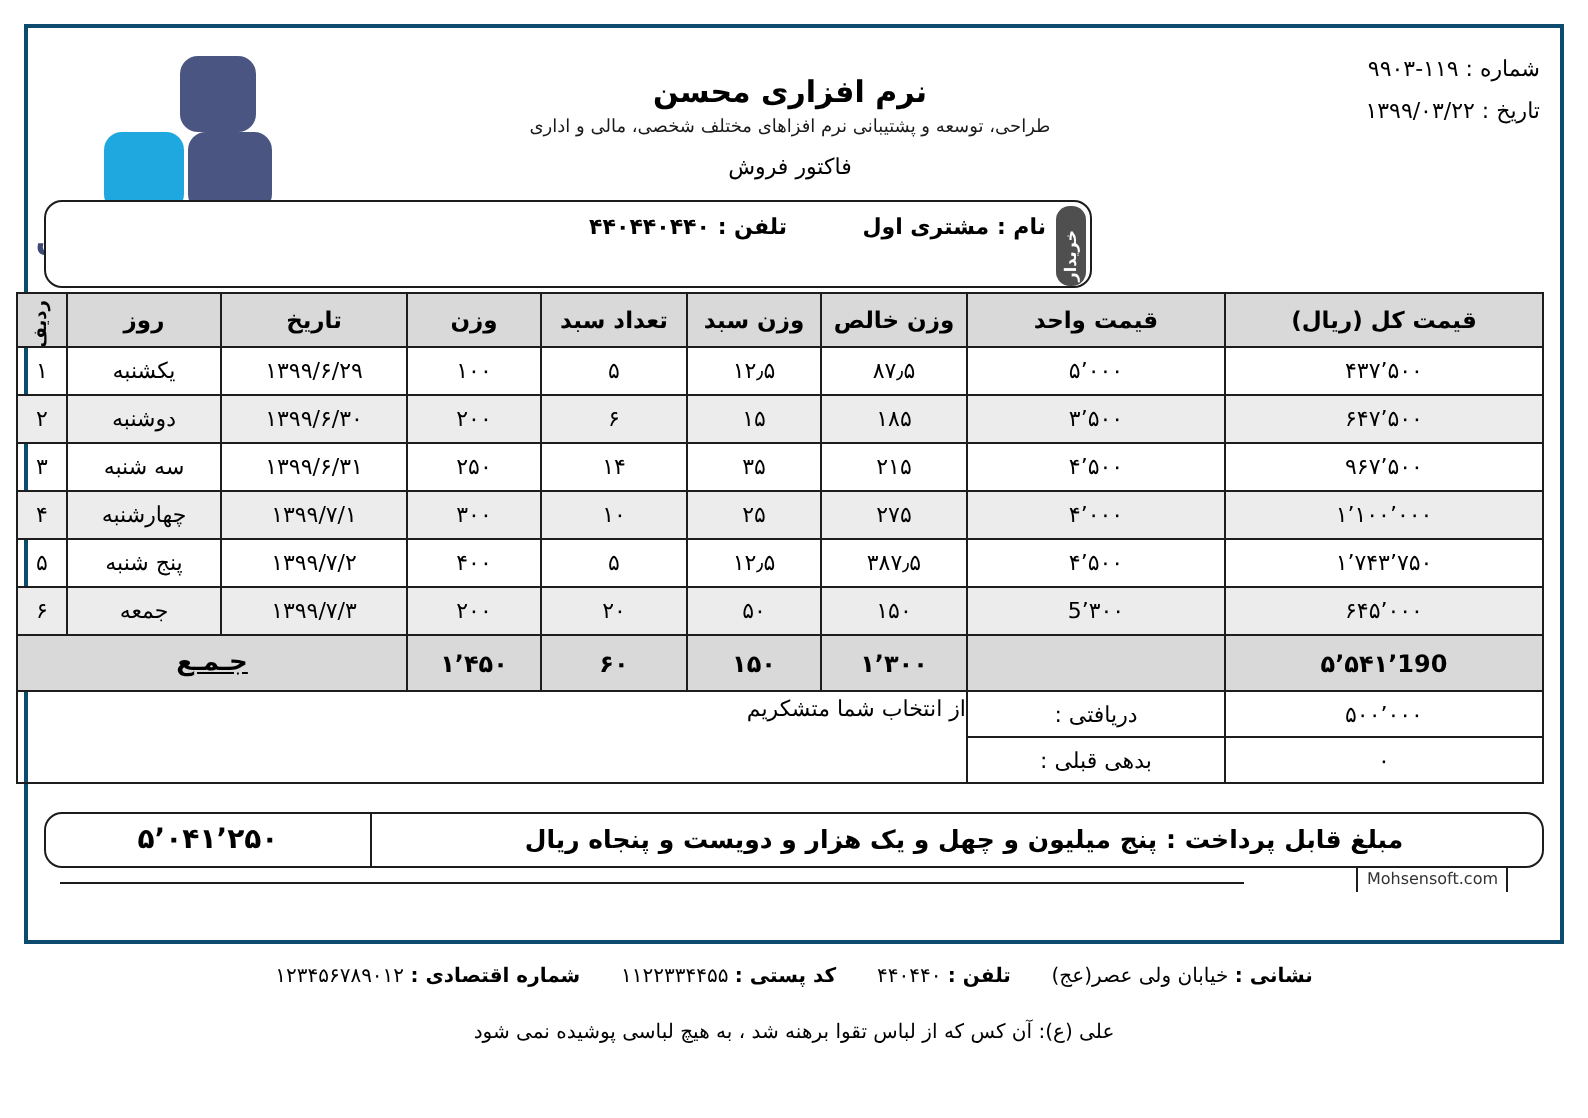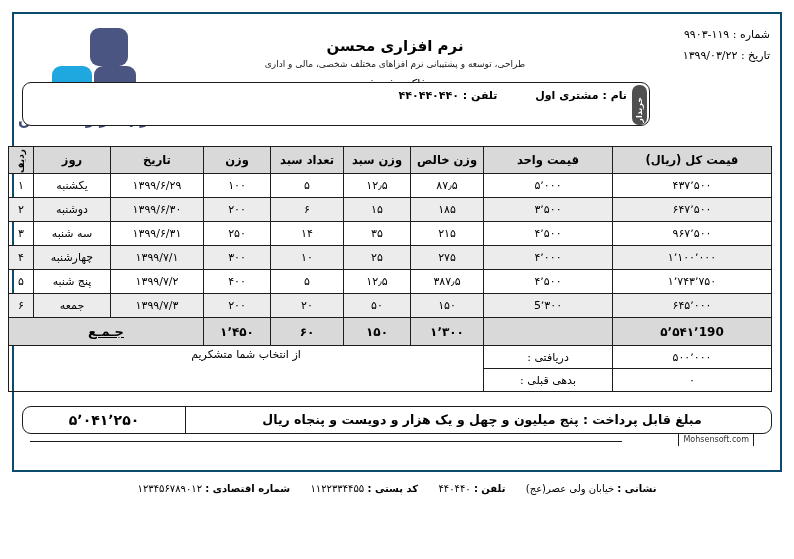--- a/index.html
+++ b/index.html
@@ -124,22 +124,22 @@
     font-size: 11px;
     line-height: 21px;
     color: #000;
     letter-spacing: 0.5px;
   }
 
   
   .buyer-wrap {
     position: absolute;
     left: 8px;
-    top: 68px;
-    width: 628px;
+    top: 86px;
+    width: 524px;
     height: 44px;
   }
   .buyer-box {
     position: absolute;
     left: 0;
     top: 0;
     right: 0;
     height: 44px;
     box-sizing: border-box;
     border: 1px solid #1c1c1c;
@@ -504,21 +504,21 @@
               <td class="col-unit money"></td>
               <td class="col-nw">۱٬۳۰۰</td>
               <td class="col-bw">۱۵۰</td>
               <td class="col-cnt">۶۰</td>
               <td class="col-w">۱٬۴۵۰</td>
               <td class="sum-label" colspan="3">جـمـع</td>
             </tr>
             <tr class="foot">
               <td class="col-total fvalue">۵۰۰٬۰۰۰</td>
               <td class="col-unit flabel">دریافتی :</td>
-              <td class="note" colspan="7" rowspan="2" style="vertical-align: top; padding-top: 2px;">از انتخاب شما متشکریم</td>
+              <td class="note" colspan="7" rowspan="2" style="vertical-align: top; padding-top: 2px; text-align: right;">از انتخاب شما متشکریم</td>
             </tr>
             <tr class="foot">
               <td class="col-total fvalue">۰</td>
               <td class="col-unit flabel">بدهی قبلی :</td>
             </tr>
           </tfoot>
       </table>
     </div>
 
     <div class="payable">
@@ -541,14 +541,15 @@
       <span class="sp"></span>
       <span class="lbl">تلفن :</span>
       <span>۴۴۰۴۴۰</span>
       <span class="sp"></span>
       <span class="lbl">کد پستی :</span>
       <span>۱۱۲۲۳۳۴۴۵۵</span>
       <span class="sp"></span>
       <span class="lbl">شماره اقتصادی :</span>
       <span>۱۲۳۴۵۶۷۸۹۰۱۲</span>
     </div>
+    <div class="footer-quote">علی (ع): آن کس که از لباس تقوا برهنه شد ، به هیچ لباسی پوشیده نمی شود</div>
   </div>
 </div>
 
 </body></html>

